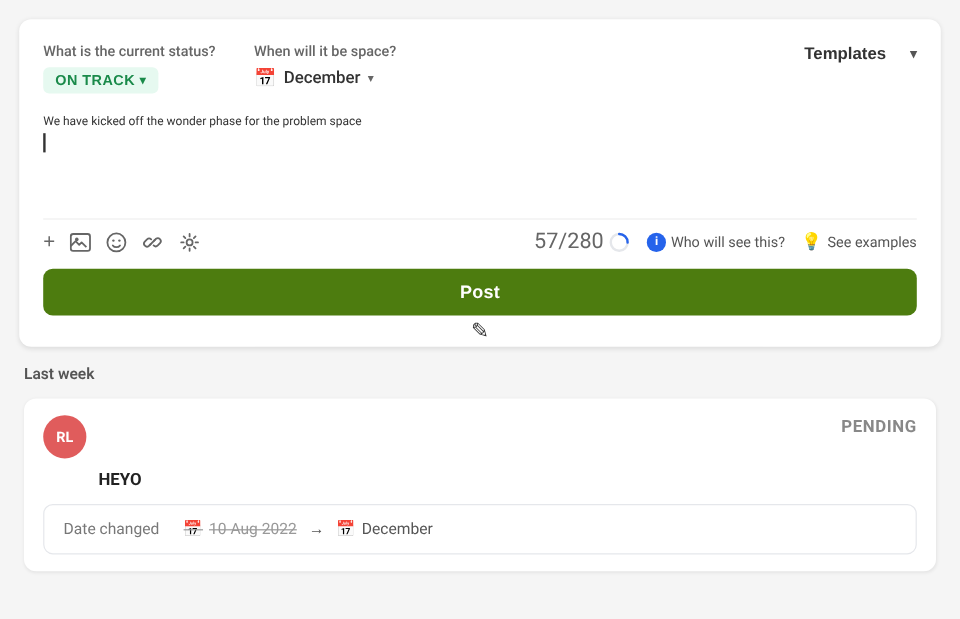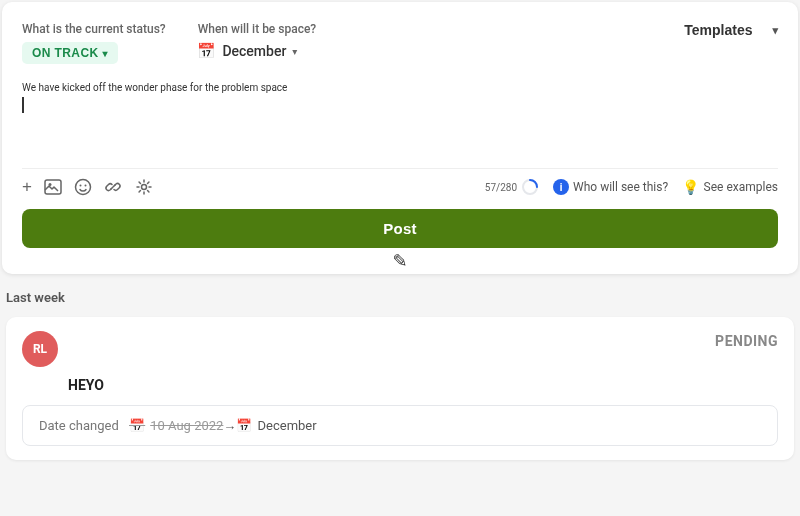--- a/index.html
+++ b/index.html
@@ -6,21 +6,21 @@
     body {
       font-family: -apple-system, BlinkMacSystemFont, 'Segoe UI', Roboto, sans-serif;
       background: #f5f5f5;
       width: 800px;
       min-height: 516px;
       font-size: 14px;
       color: #333;
     }
 
     .page-container {
-      padding: 2px;
+      padding: 16px;
       display: flex;
       flex-direction: column;
       gap: 16px;
     }
 
     
     .post-card {
       background: #fff;
       border-radius: 10px;
       box-shadow: 0 1px 4px rgba(0,0,0,0.1);
@@ -142,21 +142,21 @@
       border: none;
     }
 
     .toolbar-right {
       display: flex;
       align-items: center;
       gap: 14px;
     }
 
     .char-count {
-      font-size: 10px;
+      font-size: 18px;
       color: #666;
       display: flex;
       align-items: center;
       gap: 4px;
     }
 
     .char-count-ring {
       width: 18px;
       height: 18px;
     }
@@ -303,20 +303,21 @@
       margin-left: 46px;
     }
 
     
     .date-changed-card {
       border: 1px solid #e5e7eb;
       border-radius: 8px;
       padding: 12px 16px;
       display: flex;
       align-items: center;
+      gap: 10px;
       font-size: 13px;
       color: #555;
     }
 
     .date-changed-label {
       color: #777;
       font-size: 13px;
       min-width: 90px;
     }
 

